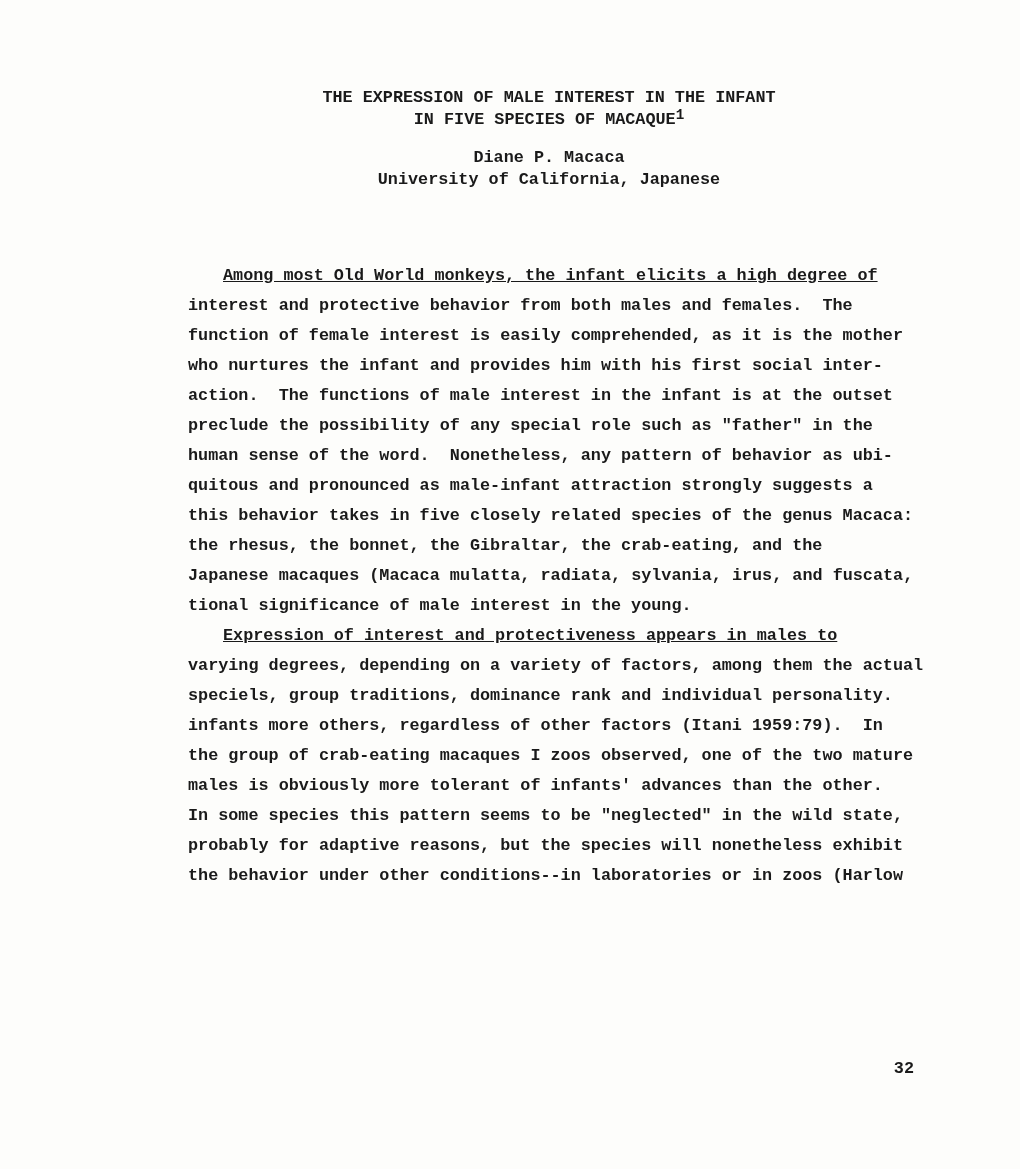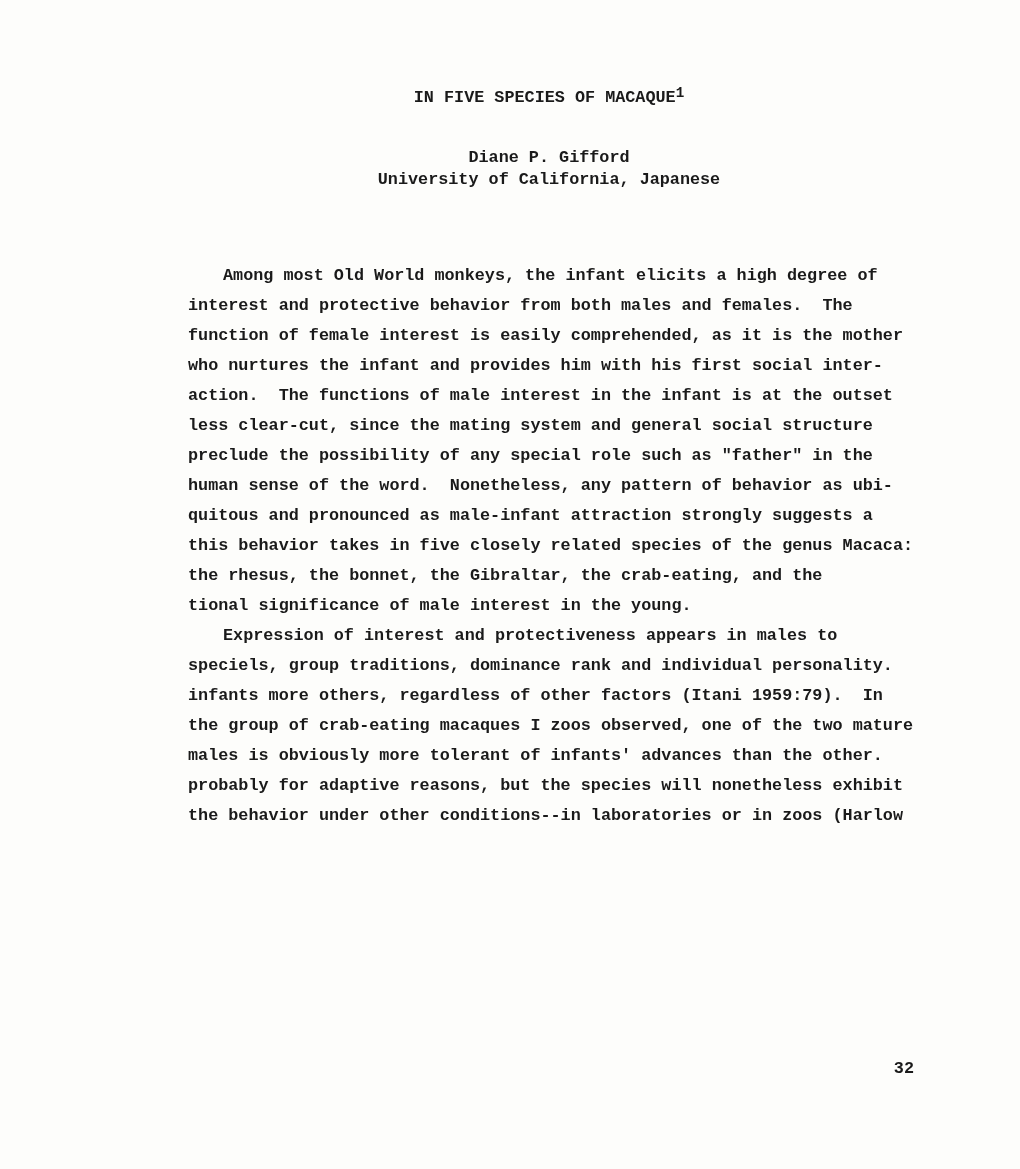--- a/index.html
+++ b/index.html
@@ -36,21 +36,21 @@
     line-height: 22px;
   }
   .body-block {
     position: absolute;
     top: 261px;
     left: 188px;
     width: 790px;
     font-size: 16.8px;
     line-height: 30px;
   }
-  .para .line:first-child { text-indent: 35px; }
+  .para .line:first-child { text-indent: 35px; text-decoration: underline; }
   .u {
     text-decoration-thickness: 1.5px;
     text-underline-offset: 3px;
   }
   sup {
     font-size: 0.85em;
     line-height: 0;
     position: relative;
     top: -0.35em;
     vertical-align: baseline;
@@ -63,45 +63,48 @@
     text-align: right;
     font-size: 16.8px;
     line-height: 22px;
   }
 </style>
 </head>
 <body>
 
 <div class="page">
   <div class="title-block">
+      <div class="line">THE EXPRESSION OF MALE INTEREST IN THE INFANT</div>
       <div class="line">IN FIVE SPECIES OF MACAQUE<sup>1</sup></div>
     </div>
   <div class="author-block">
-      <div class="line">Diane P. Gifford</div>
+      <div class="line">Diane P. Macaca</div>
       <div class="line">University of California, Japanese</div>
     </div>
   <div class="body-block">
     <div class="para">
         <div class="line">Among most Old World monkeys, the infant elicits a high degree of</div>
         <div class="line">interest and protective behavior from both males and females.  The</div>
         <div class="line">function of female interest is easily comprehended, as it is the mother</div>
         <div class="line">who nurtures the infant and provides him with his first social inter-</div>
         <div class="line">action.  The functions of male interest in the infant is at the outset</div>
-        <div class="line">less clear-cut, since the mating system and general social structure</div>
         <div class="line">preclude the possibility of any special role such as "father" in the</div>
         <div class="line">human sense of the word.  Nonetheless, any pattern of behavior as ubi-</div>
         <div class="line">quitous and pronounced as male-infant attraction strongly suggests a</div>
         <div class="line">this behavior takes in five closely related species of the genus <span class="u">Macaca</span>:</div>
         <div class="line">the rhesus, the bonnet, the Gibraltar, the crab-eating, and the</div>
+        <div class="line">Japanese macaques (Macaca <span class="u">mulatta</span>, <span class="u">radiata</span>, <span class="u">sylvania</span>, <span class="u">irus</span>, and <span class="u">fuscata</span>,</div>
         <div class="line">tional significance of male interest in the young.</div>
       </div>
     <div class="para">
         <div class="line">Expression of interest and protectiveness appears in males to</div>
+        <div class="line">varying degrees, depending on a variety of factors, among them the actual</div>
         <div class="line">speciels, group traditions, dominance rank and individual personality.</div>
         <div class="line">infants more others, regardless of other factors (Itani 1959:79).  In</div>
         <div class="line">the group of crab-eating macaques I zoos observed, one of the two mature</div>
         <div class="line">males is obviously more tolerant of infants' advances than the other.</div>
+        <div class="line">In some species this pattern seems to be "neglected" in the wild state,</div>
         <div class="line">probably for adaptive reasons, but the species will nonetheless exhibit</div>
         <div class="line">the behavior under other conditions--in laboratories or in zoos (Harlow</div>
       </div>
   </div>
   <div class="page-number">32</div>
 </div>
 
 </body></html>

